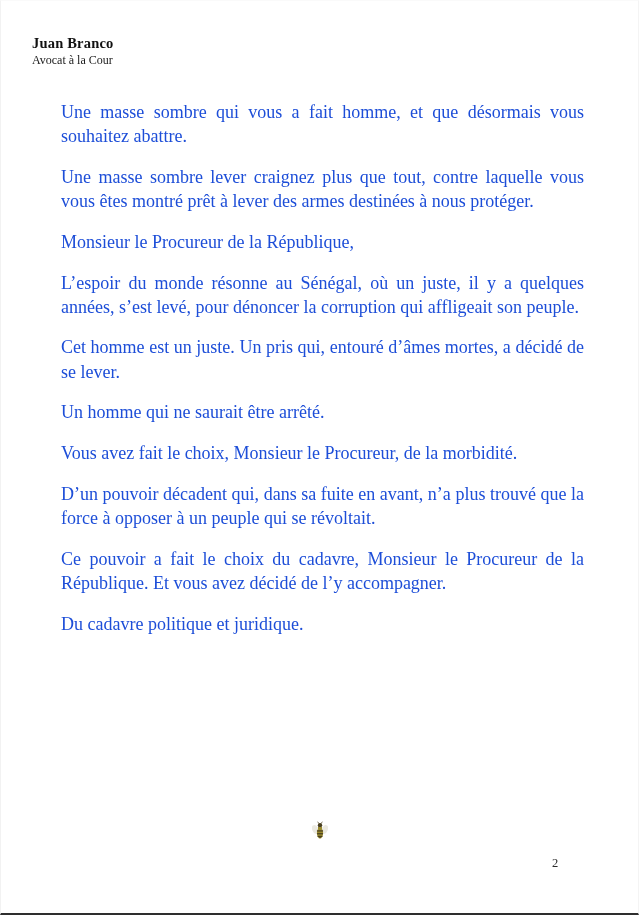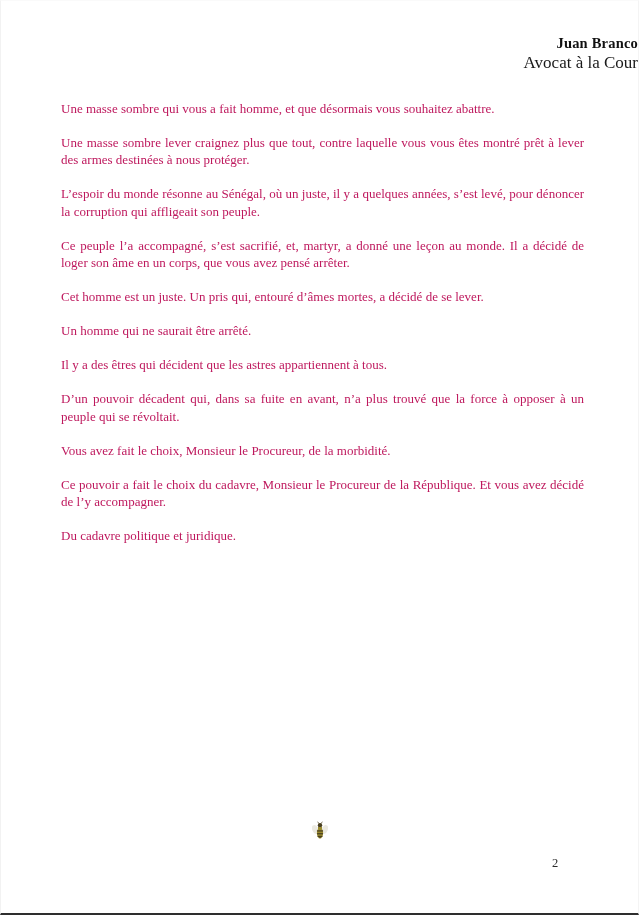--- a/index.html
+++ b/index.html
@@ -19,49 +19,49 @@
     border-bottom: 2px solid #2e2e2e;
     overflow: hidden;
     font-family: "Liberation Serif", "DejaVu Serif", serif;
     color: #1a1a1a;
   }
   .letterhead {
     position: absolute;
     top: 34px;
     left: 0;
     right: 0;
-    text-align: right;
+    text-align: left;
     line-height: 1.18;
     margin-left: 31px;
   }
   .letterhead .name {
     font-size: 14.5px;
     font-weight: bold;
     letter-spacing: 0.2px;
     color: #111111;
   }
   .letterhead .role {
-    font-size: 17px;
+    font-size: 12px;
     font-weight: normal;
     color: #1a1a1a;
     margin-top: 1px;
   }
   .body-text {
     position: absolute;
     top: 99px;
     left: 60px;
     width: 523px;
   }
   .para {
     text-align: justify;
     text-justify: inter-word;
-    font-size: 13px;
+    font-size: 18px;
     line-height: 1.345;
     margin: 0 0 16.5px 0;
-    color: #be185d;
+    color: #1d4ed8;
     hyphens: none;
   }
   .para:last-child {
     margin-bottom: 0;
   }
   .ornament {
     position: absolute;
     left: 0;
     right: 0;
     top: 820px;
@@ -93,27 +93,26 @@
 <div class="page">
 
   <div class="letterhead">
     <div class="name">Juan Branco</div>
     <div class="role">Avocat à la Cour</div>
   </div>
 
   <div class="body-text">
     <p class="para">Une masse sombre qui vous a fait homme, et que désormais vous souhaitez abattre.</p>
     <p class="para">Une masse sombre lever craignez plus que tout, contre laquelle vous vous êtes montré prêt à lever des armes destinées à nous protéger.</p>
+    <p class="para">Monsieur le Procureur de la République,</p>
     <p class="para">L’espoir du monde résonne au Sénégal, où un juste, il y a quelques années, s’est levé, pour dénoncer la corruption qui affligeait son peuple.</p>
-    <p class="para">Ce peuple l’a accompagné, s’est sacrifié, et, martyr, a donné une leçon au monde. Il a décidé de loger son âme en un corps, que vous avez pensé arrêter.</p>
     <p class="para">Cet homme est un juste. Un pris qui, entouré d’âmes mortes, a décidé de se lever.</p>
     <p class="para">Un homme qui ne saurait être arrêté.</p>
-    <p class="para">Il y a des êtres qui décident que les astres appartiennent à tous.</p>
+    <p class="para">Vous avez fait le choix, Monsieur le Procureur, de la morbidité.</p>
     <p class="para">D’un pouvoir décadent qui, dans sa fuite en avant, n’a plus trouvé que la force à opposer à un peuple qui se révoltait.</p>
-    <p class="para">Vous avez fait le choix, Monsieur le Procureur, de la morbidité.</p>
     <p class="para">Ce pouvoir a fait le choix du cadavre, Monsieur le Procureur de la République.   Et vous avez décidé de l’y accompagner.</p>
     <p class="para">Du cadavre politique et juridique.</p>
   </div>
 
   <div class="ornament">
     <svg width="16" height="22" viewBox="0 0 16 22">
       <ellipse cx="3.1" cy="8.4" rx="2.9" ry="4.4" fill="#e9e7de" opacity="0.92" transform="rotate(-22 3.1 8.4)"></ellipse>
       <ellipse cx="12.9" cy="8.4" rx="2.9" ry="4.4" fill="#e9e7de" opacity="0.92" transform="rotate(22 12.9 8.4)"></ellipse>
       <ellipse cx="8" cy="4.3" rx="2.2" ry="2.2" fill="#4a4020"></ellipse>
       <path d="M5.9 6.0 L10.1 6.0 L9.9 8.0 L6.1 8.0 Z" fill="#9a8b2e"></path>

